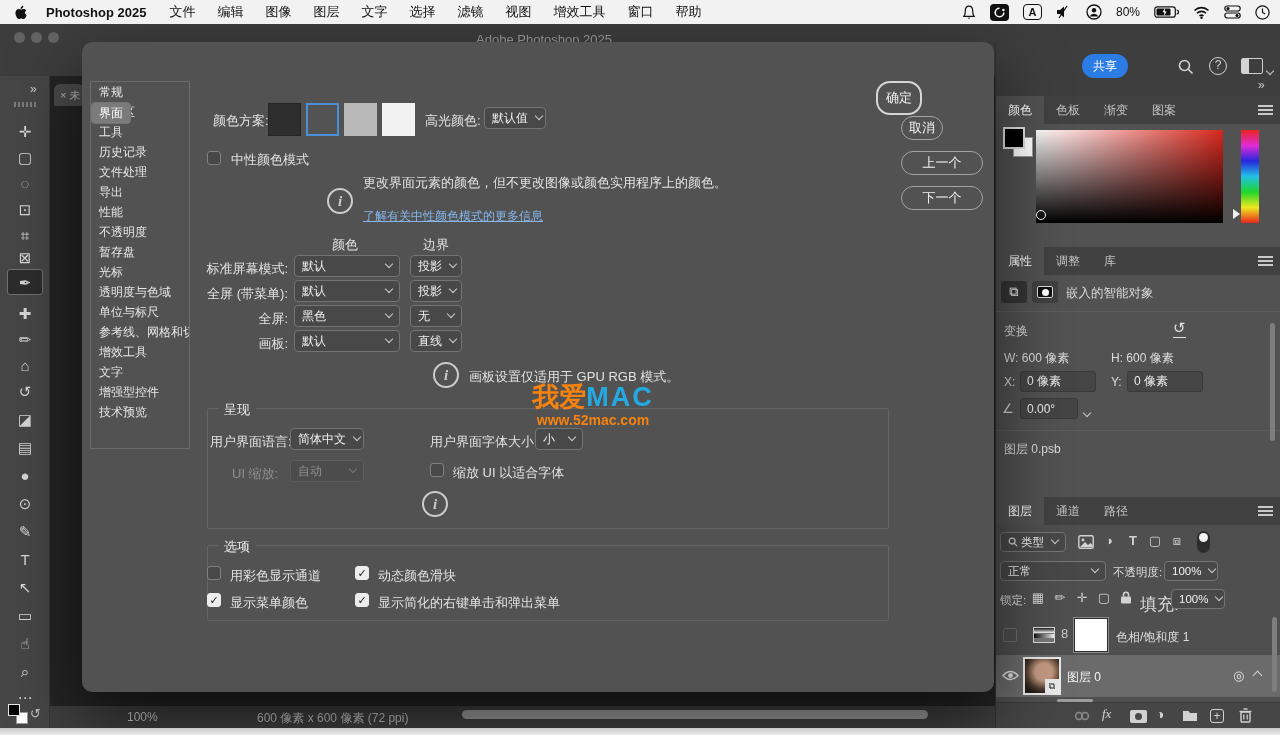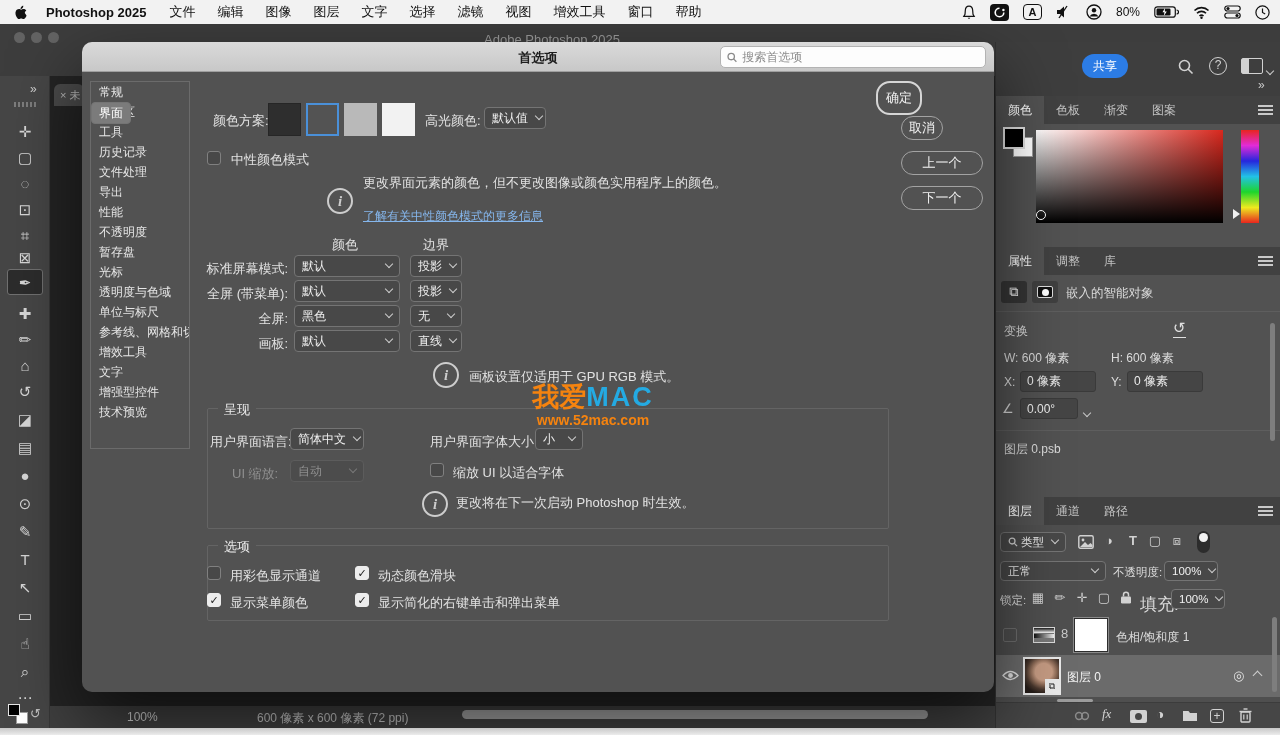--- a/index.html
+++ b/index.html
@@ -13,21 +13,21 @@
   
   #menubar { position:absolute; left:0; top:0; width:1280px; height:24px; background:#f2f2f2; display:flex; align-items:center; font-size:13px; color:#111; z-index:40; }
   #menubar .mitem { padding:0 11px; white-space:nowrap; }
   #menubar .appname { font-weight:bold; padding:0 12px; }
   #menubar .spacer { flex:1; }
   .statusicon { display:inline-flex; align-items:center; justify-content:center; margin:0 7px; }
 
   
   #titlebar { position:absolute; left:0; top:24px; width:1280px; height:52px; background:#3d3d3d; }
   .traffic { position:absolute; top:32px; width:11px; height:11px; border-radius:50%; background:#636363; }
-  #wintitle { position:absolute; top:32px; left:16px; width:1072px; text-align:center; font-size:13px; color:#9b9b9b; }
+  #wintitle { position:absolute; top:32px; left:8px; width:1072px; text-align:center; font-size:13px; color:#9b9b9b; }
 
   
   #toolbar { position:absolute; left:0; top:76px; width:50px; height:652px; background:#464646; border-right:1px solid #373737; z-index:5; }
   .tool { position:absolute; left:0; width:50px; text-align:center; font-size:15px; color:#d6d6d6; line-height:24px; }
   .tool-sel { position:absolute; left:7px; width:36px; height:26px; background:#2c2c2c; border:1px solid #707070; border-radius:3px; }
 
   
   #canvas { position:absolute; left:50px; top:76px; width:945px; height:630px; background:#242424; }
   #doctab { position:absolute; left:54px; top:84px; width:30px; height:22px; background:#4a4a4a; border-radius:6px 6px 0 0; color:#b9b9b9; font-size:11px; line-height:22px; padding-left:6px; overflow:hidden; white-space:nowrap; }
   #statusbar { position:absolute; left:50px; top:706px; width:945px; height:22px; background:#3f3f3f; color:#cfcfcf; font-size:12px; }
@@ -130,30 +130,20 @@
   </div>
 
   <div id="statusbar">
     <span class="abs" style="left:77px;top:4px">100%</span>
     <span class="abs" style="left:207px;top:4px;color:#c4c4c4">600 像素 x 600 像素 (72 ppi)</span>
     <span class="abs" style="left:530px;top:3px;color:#c4c4c4">›</span>
     <div id="hscroll"></div>
   </div>
 
   <div id="dialog">
-    <div id="dlg-titlebar">
-      <div id="dlg-title">首选项</div>
-      <div id="dlg-search">
-        <svg class="icon" width="11" height="11" viewBox="0 0 11 11">
-            <circle cx="4.5" cy="4.5" r="3.4" fill="none" stroke="#8a8a8a" stroke-width="1.4"></circle>
-            <line x1="7" y1="7" x2="10" y2="10" stroke="#8a8a8a" stroke-width="1.4"></line>
-          </svg>
-        <input placeholder="搜索首选项" style="">
-      </div>
-    </div>
 
     <div id="sidebar">
       <div class="sideitem">常规</div>
       <div class="sideitem sel">界面</div>
       <div class="sideitem">工作区</div>
       <div class="sideitem">工具</div>
       <div class="sideitem">历史记录</div>
       <div class="sideitem">文件处理</div>
       <div class="sideitem">导出</div>
       <div class="sideitem">性能</div>
@@ -249,21 +239,20 @@
 
     <span class="abs lbl13" style="left:150px;top:423px;color:#8f8f8f">UI 缩放:</span>
     <div class="sel disabled" style="left:208px;top:418px;width:74px">
         <span>自动</span>
         <span class="chv"></span>
       </div>
     <span class="cb" style="left:348px;top:421px"></span>
     <span class="abs lbl13" style="left:371px;top:422px">缩放 UI 以适合字体</span>
 
     <div class="infoicon" style="left:340px;top:449px;width:26px;height:26px;font-size:15px;line-height:22px">i</div>
-    <span class="abs lbl13" style="left:374px;top:452px">更改将在下一次启动 Photoshop 时生效。</span>
 
     <div class="grp" style="left:125px;top:503px;width:682px;height:76px">
       <div class="legend">选项</div>
     </div>
     <span class="cb" style="left:125px;top:524px"></span>
     <span class="abs lbl13" style="left:148px;top:525px">用彩色显示通道</span>
     <span class="cb on" style="left:273px;top:524px"><span>✓</span></span>
     <span class="abs lbl13" style="left:296px;top:525px">动态颜色滑块</span>
     <span class="cb on" style="left:125px;top:551px"><span>✓</span></span>
     <span class="abs lbl13" style="left:148px;top:552px">显示菜单颜色</span>

